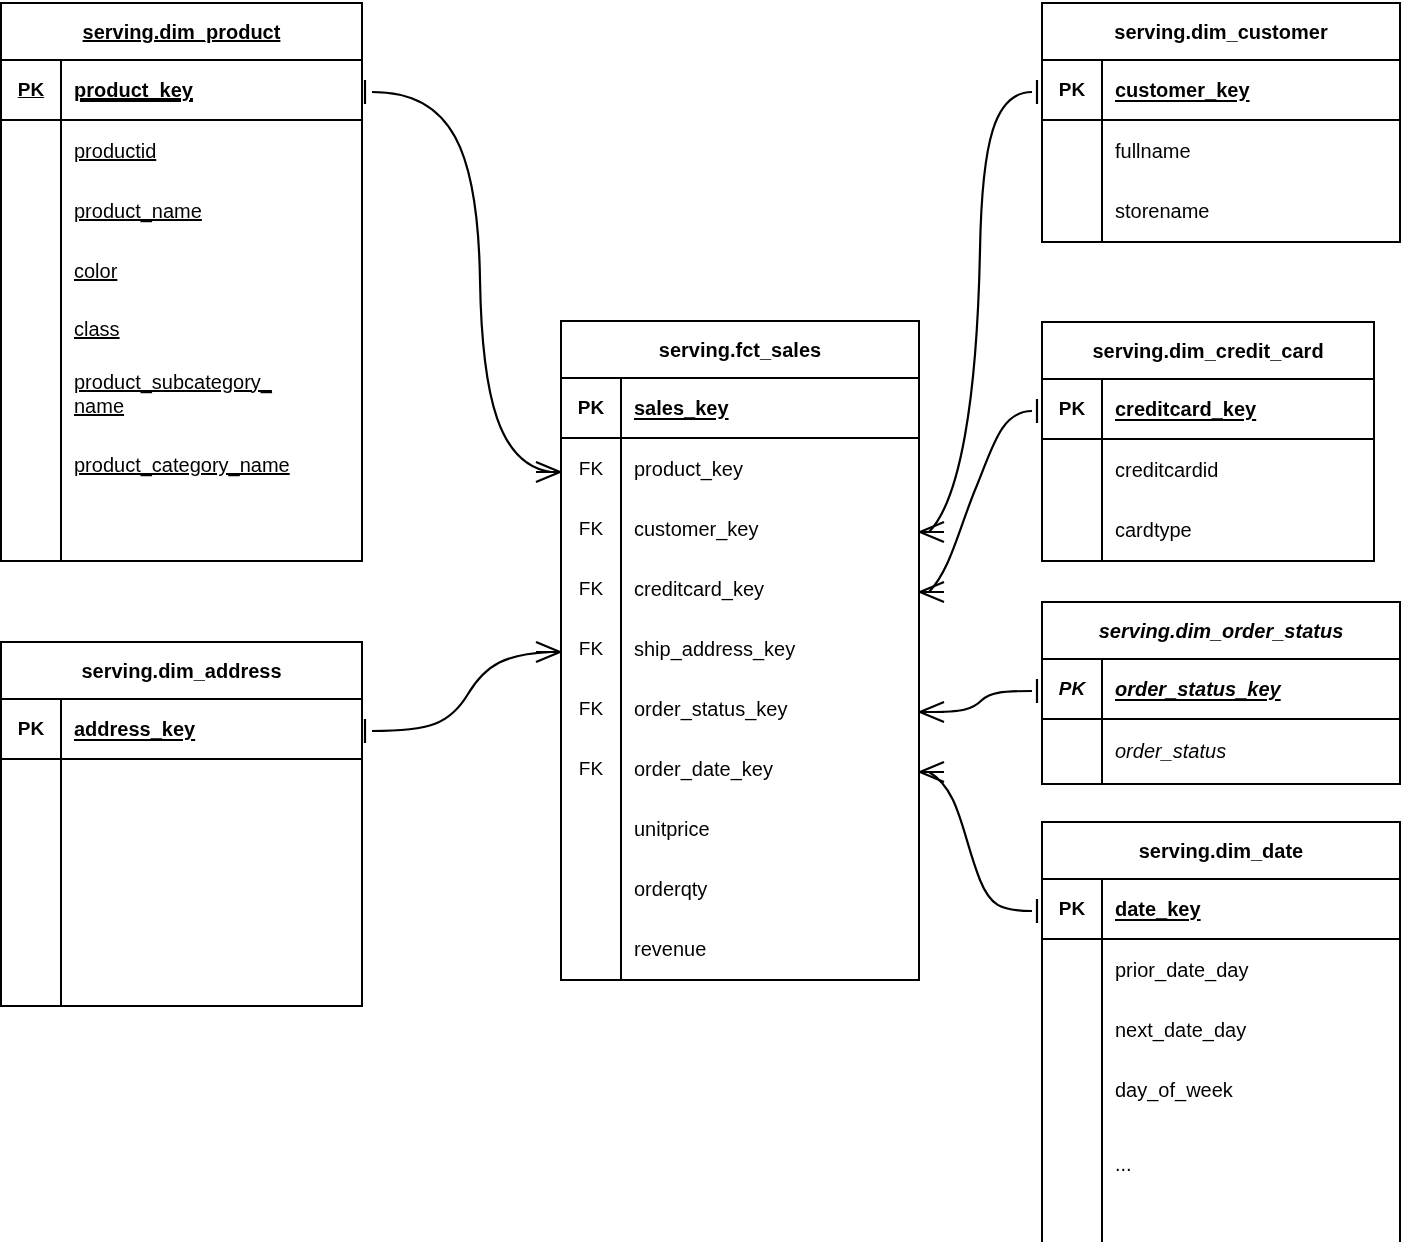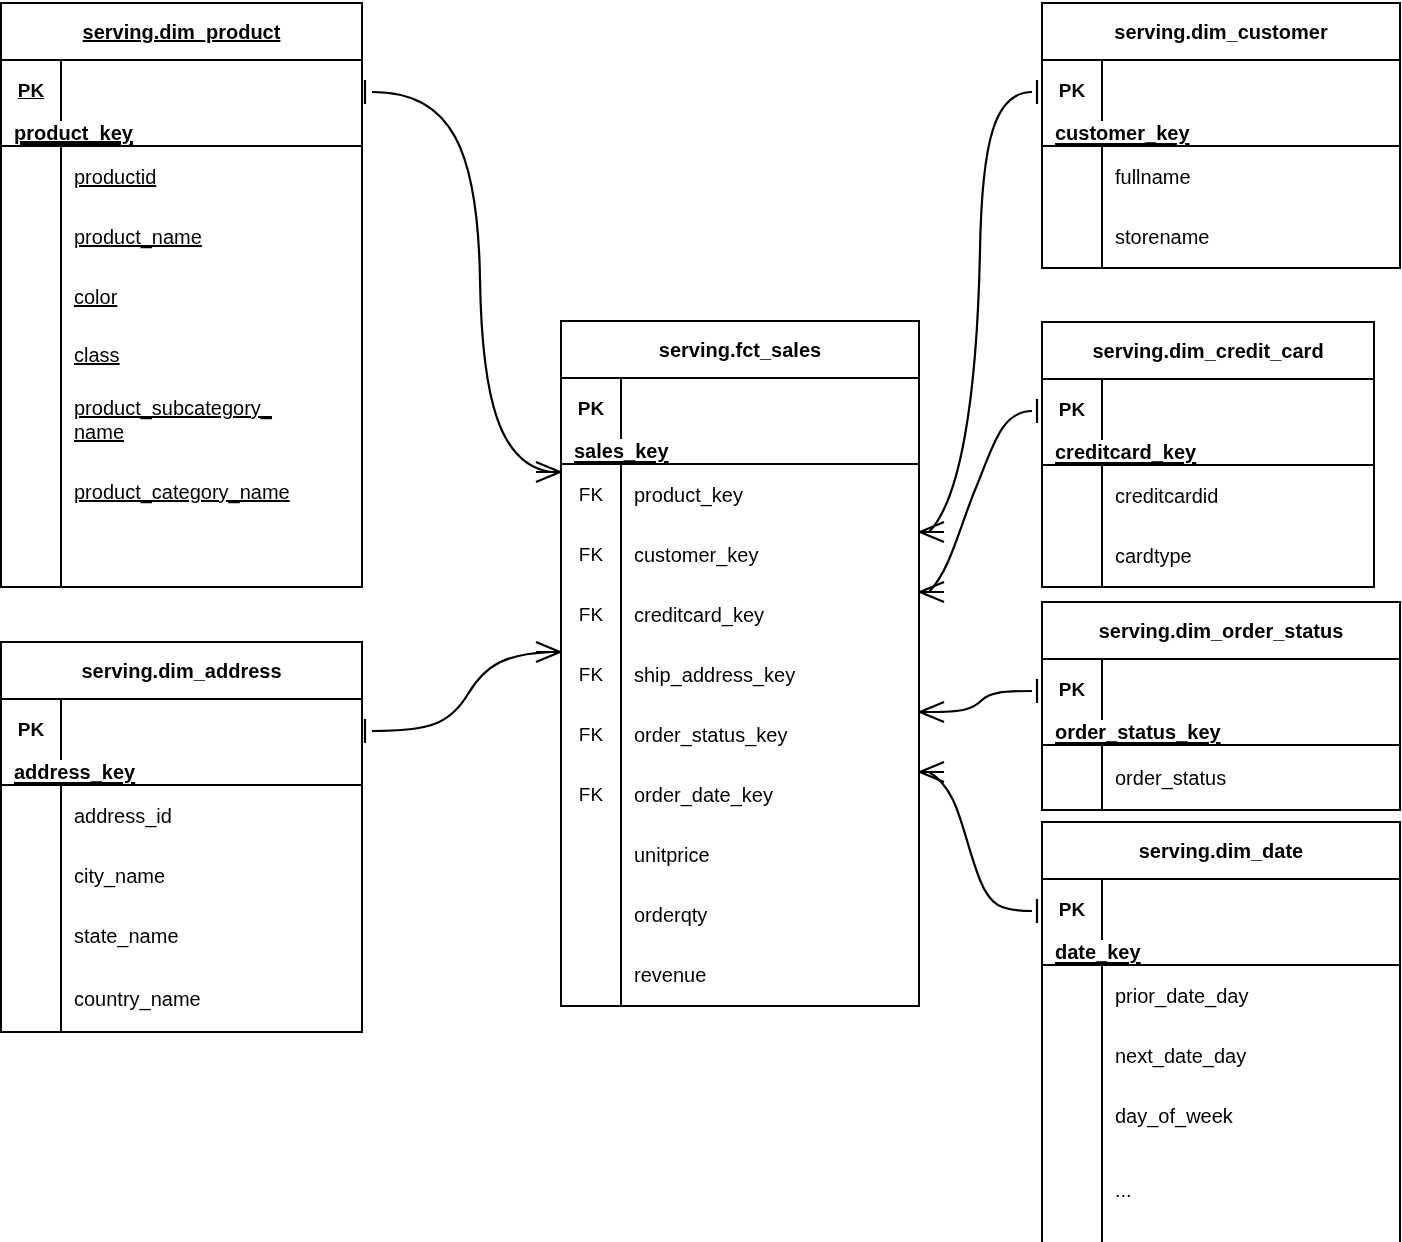--- a/index.html
+++ b/index.html
@@ -38,21 +38,20 @@
     box-sizing: border-box;
     white-space: nowrap;
   }
   .row {
     display: flex;
     box-sizing: border-box;
     min-height: 60px;
   }
   .row.pk-row {
     border-bottom: 2px solid #000;
-    flex-direction: column;
   }
   .keycol {
     width: 60px;
     flex: 0 0 60px;
     border-right: 2px solid #000;
     box-sizing: border-box;
     display: flex;
     align-items: center;
     justify-content: center;
     font-size: 19px;
@@ -208,26 +207,20 @@
       <div class="keycol">PK</div>
       <div class="attrcol key">address_key</div>
     </div>
     <div class="body-block">
       <div class="keycol-stack">
         <div class="kc" style="height:60px"></div>
         <div class="kc" style="height:60px"></div>
         <div class="kc" style="height:60px"></div>
         <div class="kc" style="height:65px"></div>
       </div>
-      <div class="attr-stack">
-        <div class="at" style="height:60px">address_id</div>
-        <div class="at" style="height:60px">city_name</div>
-        <div class="at" style="height:60px">state_name</div>
-        <div class="at" style="height:65px">country_name</div>
-      </div>
     </div>
   </div>
 
   <div class="entity" style="left:560px; top:320px; width:360px;">
     <div class="entity-title">serving.fct_sales</div>
     <div class="row pk-row">
       <div class="keycol">PK</div>
       <div class="attrcol key">sales_key</div>
     </div>
     <div class="body-block">
@@ -285,21 +278,21 @@
         <div class="kc" style="height:60px"></div>
         <div class="kc" style="height:60px"></div>
       </div>
       <div class="attr-stack">
         <div class="at" style="height:60px">creditcardid</div>
         <div class="at" style="height:60px">cardtype</div>
       </div>
     </div>
   </div>
 
-  <div class="entity" style="left:1041px; top:601px; width:360px;">
+  <div class="entity" style="left:1041px; top:601px; width:360px;font-style:italic;">
     <div class="entity-title">serving.dim_order_status</div>
     <div class="row pk-row">
       <div class="keycol">PK</div>
       <div class="attrcol key">order_status_key</div>
     </div>
     <div class="body-block">
       <div class="keycol-stack">
         <div class="kc" style="height:63px"></div>
       </div>
       <div class="attr-stack">

